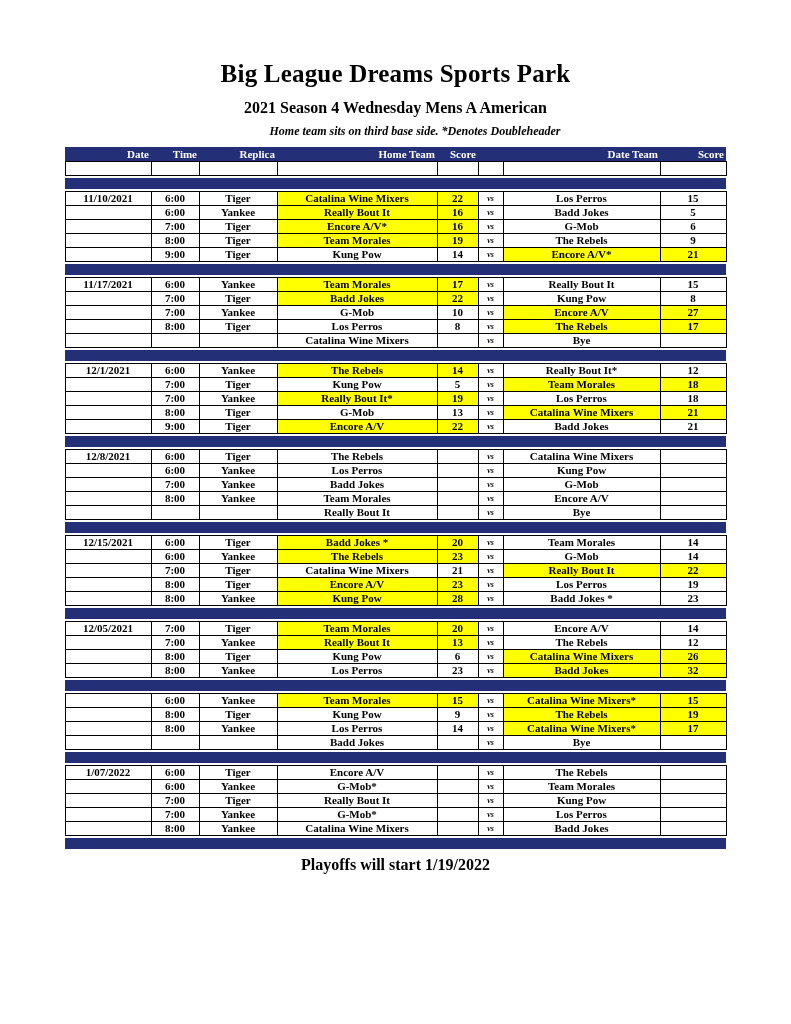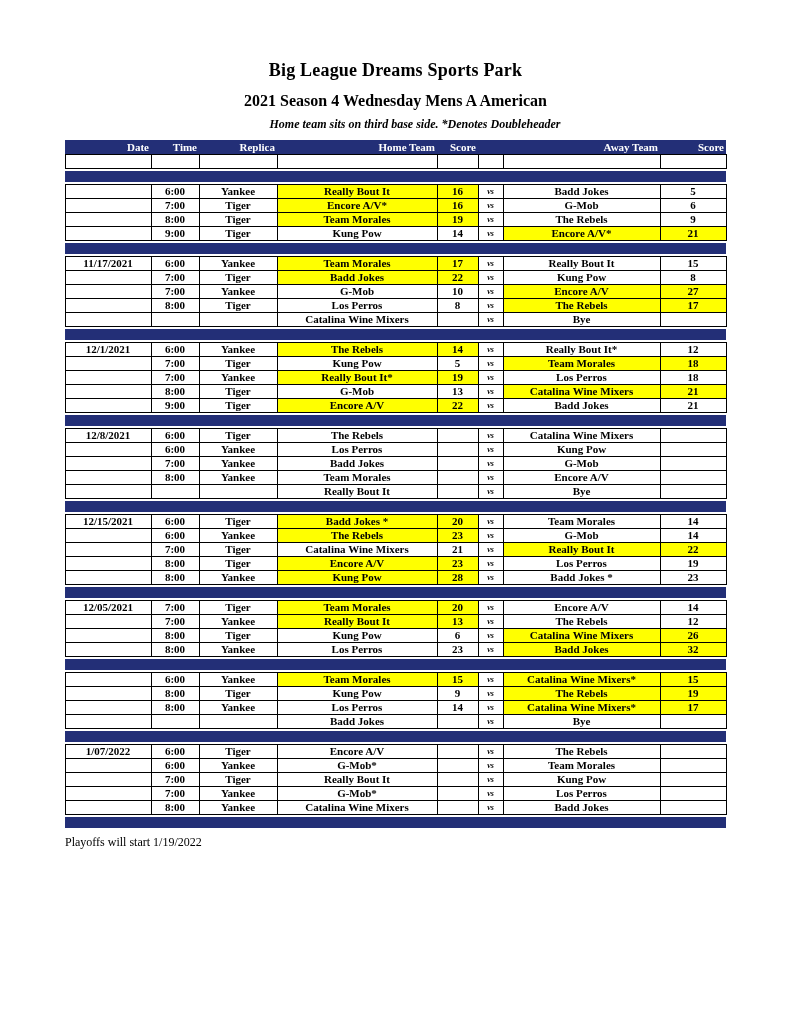--- a/index.html
+++ b/index.html
@@ -14,21 +14,21 @@
     width: 791px;
     height: 1024px;
     background: #ffffff;
     font-family: "Liberation Serif", serif;
     color: #000;
   }
   .page { padding-top: 60px; }
   .title {
     margin: 0;
     text-align: center;
-    font-size: 18px;
+    font-size: 25px;
     font-weight: bold;
     letter-spacing: 0.2px;
   }
   .subtitle {
     margin: 11px 0 0 0;
     text-align: center;
     font-size: 16px;
     font-weight: bold;
   }
   .note {
@@ -77,23 +77,23 @@
     height: auto;
   }
   .sep-bar {
     height: 11px;
     background: var(--navy);
     margin: 2px 0;
   }
   .footer {
     width: 661px;
     margin: 5px auto 0 auto;
-    font-size: 12px;
-    font-weight: normal;
-    text-align: left;
+    font-size: 16px;
+    font-weight: bold;
+    text-align: center;
   }
 </style>
 </head>
 <body>
 
 <div class="page">
 
   <h1 class="title">Big League Dreams Sports Park</h1>
   <h2 class="subtitle">2021 Season 4 Wednesday Mens A American</h2>
   <div class="note">Home team sits on third base side.  *Denotes Doubleheader</div>
@@ -110,39 +110,49 @@
       <col style="width:66px">
     </colgroup>
     <thead>
       <tr>
         <th class="hdr">Date</th>
         <th class="hdr">Time</th>
         <th class="hdr">Replica</th>
         <th class="hdr">Home Team</th>
         <th class="hdr">Score</th>
         <th class="hdr"></th>
-        <th class="hdr">Away Team</th>
+        <th class="hdr">Date Team</th>
         <th class="hdr">Score</th>
       </tr>
       <tr>
         <td class="data-cell"></td>
         <td class="data-cell"></td>
         <td class="data-cell"></td>
         <td class="data-cell"></td>
         <td class="data-cell"></td>
         <td class="data-cell"></td>
         <td class="data-cell"></td>
         <td class="data-cell"></td>
       </tr>
     </thead>
     <tbody id="schedule-body">
         <tr>
           <td colspan="8" class="sep-cell">
             <div class="sep-bar"></div>
           </td>
+        </tr>
+        <tr>
+          <td class="data-cell">11/10/2021</td>
+          <td class="data-cell">6:00</td>
+          <td class="data-cell">Tiger</td>
+          <td class="data-cell hl">Catalina Wine Mixers</td>
+          <td class="data-cell hl">22</td>
+          <td class="data-cell vs">vs</td>
+          <td class="data-cell">Los Perros</td>
+          <td class="data-cell">15</td>
         </tr>
         <tr>
           <td class="data-cell"></td>
           <td class="data-cell">6:00</td>
           <td class="data-cell">Yankee</td>
           <td class="data-cell hl">Really Bout It</td>
           <td class="data-cell hl">16</td>
           <td class="data-cell vs">vs</td>
           <td class="data-cell">Badd Jokes</td>
           <td class="data-cell">5</td>

